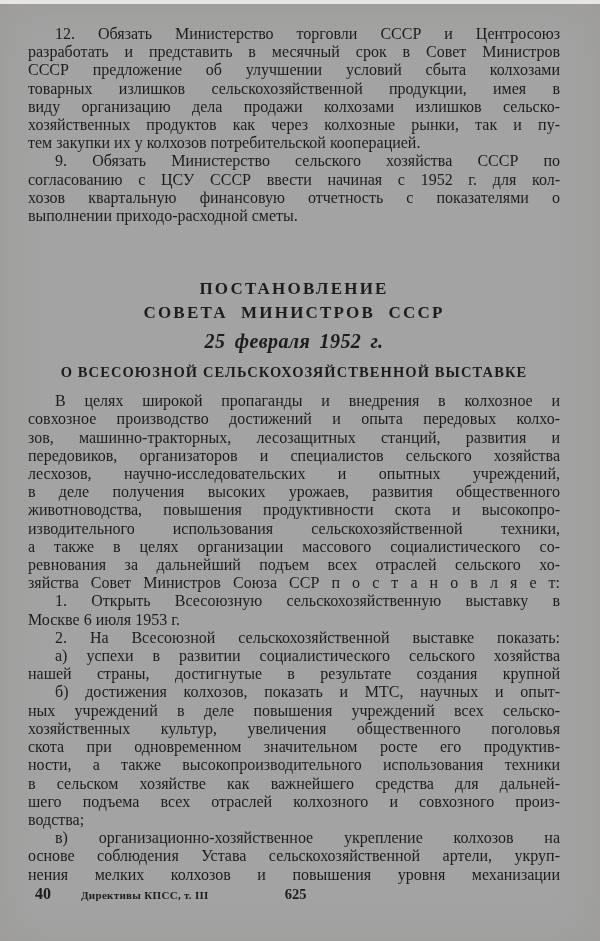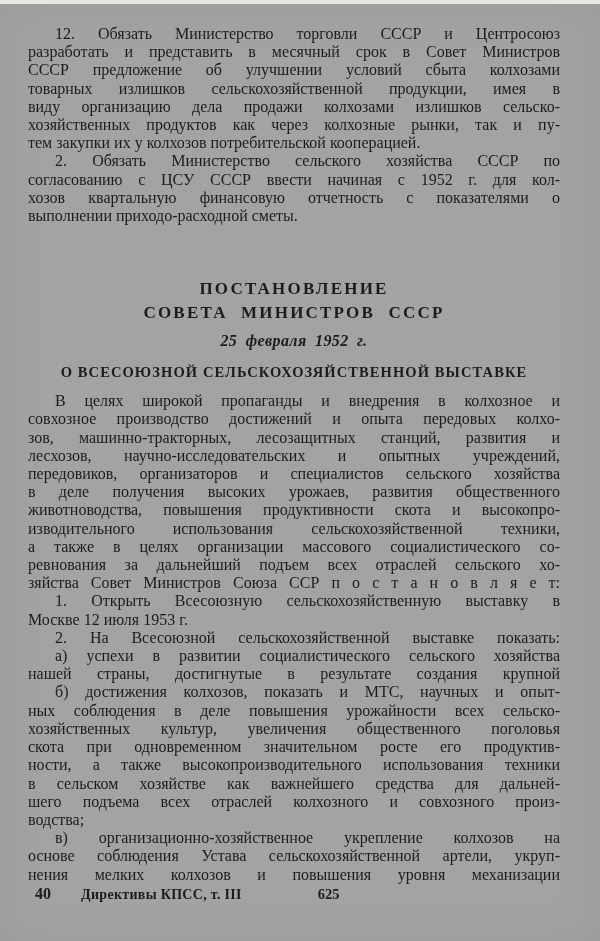--- a/index.html
+++ b/index.html
@@ -34,21 +34,21 @@
     font-weight: bold;
     font-size: 17px;
     line-height: 24px;
     letter-spacing: 2.2px;
   }
   .title2 { word-spacing: 7px; }
   .date {
     margin-top: 6px;
     font-weight: bold;
     font-style: italic;
-    font-size: 16px;
+    font-size: 20px;
     line-height: 20px;
     letter-spacing: 0.4px;
     word-spacing: 4px;
   }
   .subject {
     margin-top: 11px;
     font-weight: bold;
     font-size: 14.5px;
     line-height: 20px;
     letter-spacing: 1.1px;
@@ -57,81 +57,81 @@
 
   .footer {
     position: absolute;
     left: 28px;
     top: 881px;
     width: 532px;
     display: flex;
     align-items: baseline;
   }
   .f-num  { font-weight: bold; font-size: 16px; margin-left: 7px; }
-  .f-ed   { font-weight: bold; font-size: 14px; margin-left: 30px; letter-spacing: 0.3px; text-align: right; }
+  .f-ed   { font-weight: bold; font-size: 11px; margin-left: 30px; letter-spacing: 0.3px; text-align: right; }
   .f-page { font-weight: bold; font-size: 14.5px; margin-left: 76px; }
 </style>
 </head>
 <body>
 
 <div class="page">
 
   <div>
       <div class="para">
         <div class="line">12. Обязать Министерство торговли СССР и Центросоюз</div>
         <div class="line">разработать и представить в месячный срок в Совет Министров</div>
         <div class="line">СССР предложение об улучшении условий сбыта колхозами</div>
         <div class="line">товарных излишков сельскохозяйственной продукции, имея в</div>
         <div class="line">виду организацию дела продажи колхозами излишков сельско-</div>
         <div class="line">хозяйственных продуктов как через колхозные рынки, так и пу-</div>
         <div class="line last">тем закупки их у колхозов потребительской кооперацией.</div>
       </div>
       <div class="para">
-        <div class="line">2. Обязать Министерство сельского хозяйства СССР по</div>
+        <div class="line">9. Обязать Министерство сельского хозяйства СССР по</div>
         <div class="line">согласованию с ЦСУ СССР ввести начиная с 1952 г. для кол-</div>
         <div class="line">хозов квартальную финансовую отчетность с показателями о</div>
         <div class="line last">выполнении приходо-расходной сметы.</div>
       </div>
     </div>
 
   <div class="heading">
     <div class="title">ПОСТАНОВЛЕНИЕ</div>
     <div class="title title2">СОВЕТА МИНИСТРОВ СССР</div>
     <div class="date">25 февраля 1952 г.</div>
     <div class="subject">О ВСЕСОЮЗНОЙ СЕЛЬСКОХОЗЯЙСТВЕННОЙ ВЫСТАВКЕ</div>
   </div>
 
   <div class="decree-body">
       <div class="para">
         <div class="line">В целях широкой пропаганды и внедрения в колхозное и</div>
         <div class="line">совхозное производство достижений и опыта передовых колхо-</div>
         <div class="line">зов, машинно-тракторных, лесозащитных станций, развития и</div>
+        <div class="line">передовиков, организаторов и специалистов сельского хозяйства</div>
         <div class="line">лесхозов, научно-исследовательских и опытных учреждений,</div>
-        <div class="line">передовиков, организаторов и специалистов сельского хозяйства</div>
         <div class="line">в деле получения высоких урожаев, развития общественного</div>
         <div class="line">животноводства, повышения продуктивности скота и высокопро-</div>
         <div class="line">изводительного использования сельскохозяйственной техники,</div>
         <div class="line">а также в целях организации массового социалистического со-</div>
         <div class="line">ревнования за дальнейший подъем всех отраслей сельского хо-</div>
         <div class="line">зяйства Совет Министров Союза ССР п о с т а н о в л я е т:</div>
       </div>
       <div class="para">
         <div class="line">1. Открыть Всесоюзную сельскохозяйственную выставку в</div>
-        <div class="line last">Москве 12 июля 1953 г.</div>
+        <div class="line last">Москве 6 июля 1953 г.</div>
       </div>
       <div class="para">
         <div class="line">2. На Всесоюзной сельскохозяйственной выставке показать:</div>
       </div>
       <div class="para">
         <div class="line">а) успехи в развитии социалистического сельского хозяйства</div>
         <div class="line">нашей страны, достигнутые в результате создания крупной</div>
       </div>
       <div class="para">
         <div class="line">б) достижения колхозов, показать и МТС, научных и опыт-</div>
-        <div class="line">ных соблюдения в деле повышения урожайности всех сельско-</div>
+        <div class="line">ных учреждений в деле повышения учреждений всех сельско-</div>
         <div class="line">хозяйственных культур, увеличения общественного поголовья</div>
         <div class="line">скота при одновременном значительном росте его продуктив-</div>
         <div class="line">ности, а также высокопроизводительного использования техники</div>
         <div class="line">в сельском хозяйстве как важнейшего средства для дальней-</div>
         <div class="line">шего подъема всех отраслей колхозного и совхозного произ-</div>
         <div class="line last">водства;</div>
       </div>
       <div class="para">
         <div class="line">в) организационно-хозяйственное укрепление колхозов на</div>
         <div class="line">основе соблюдения Устава сельскохозяйственной артели, укруп-</div>

